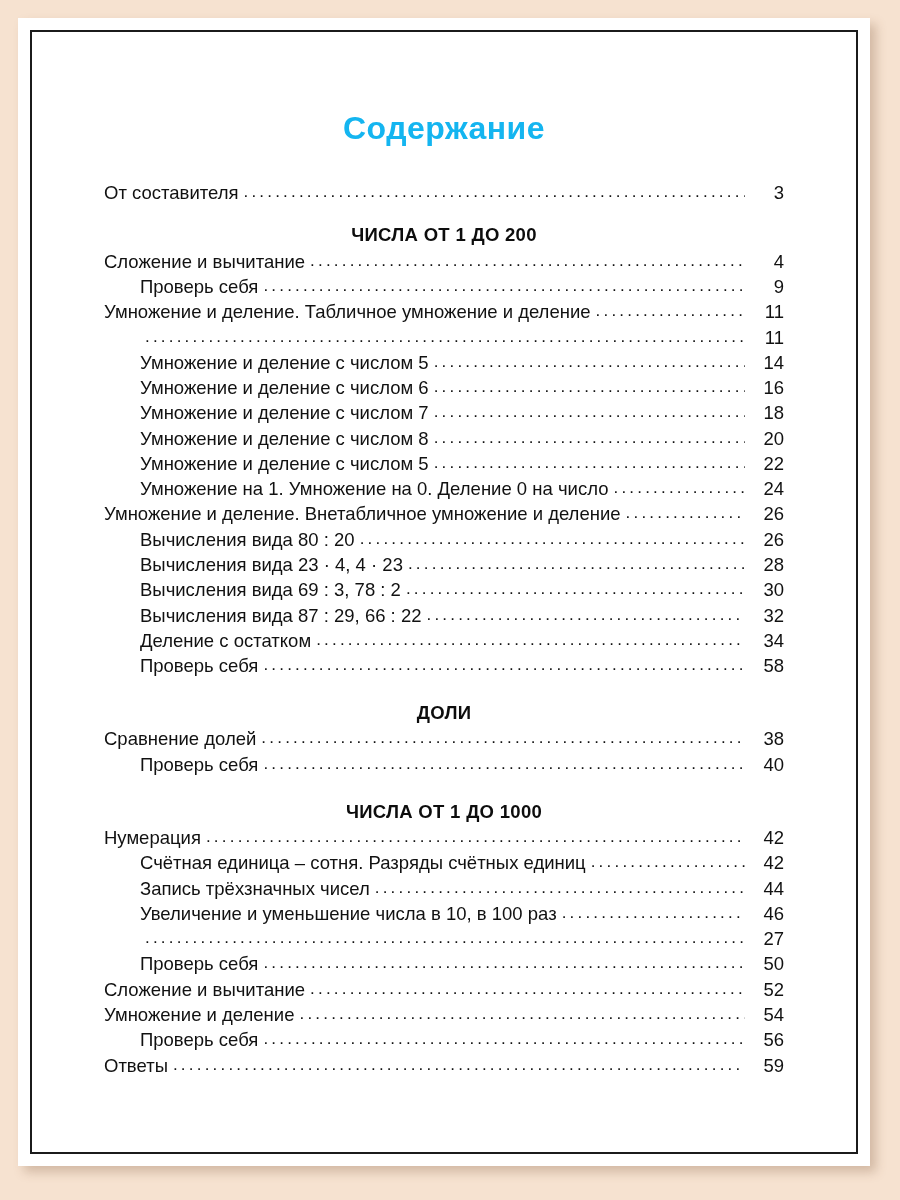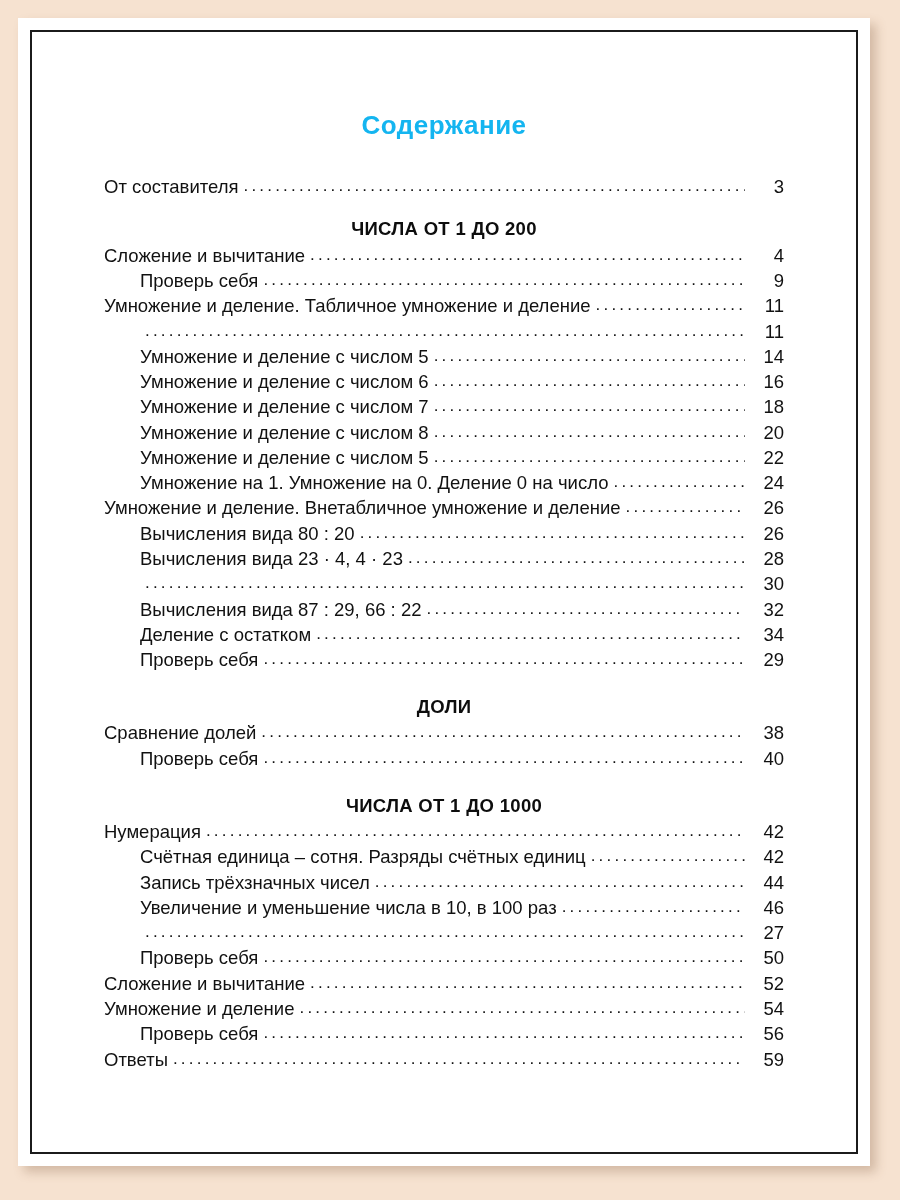--- a/index.html
+++ b/index.html
@@ -31,21 +31,21 @@
     border: 2px solid #1b1b1b;
   }
   .content {
     position: absolute;
     left: 86px;
     top: 92px;
     width: 680px;
   }
   .toc-title {
     color: #14b5f0;
-    font-size: 26px;
+    font-size: 32px;
     font-weight: bold;
     text-align: center;
     letter-spacing: 0.5px;
     margin: 0 0 34px 0;
   }
   .section-head {
     text-align: center;
     font-size: 18.5px;
     font-weight: bold;
     color: #0d0d0d;
@@ -159,37 +159,38 @@
           <span class="toc-label">Вычисления вида 80 : 20</span>
           <span class="toc-dots">........................................................................................................................</span>
           <span class="toc-page">26</span>
         </div>
         <div class="toc-row indent">
           <span class="toc-label">Вычисления вида 23 · 4, 4 · 23</span>
           <span class="toc-dots">........................................................................................................................</span>
           <span class="toc-page">28</span>
         </div>
         <div class="toc-row indent">
+          <span class="toc-label">Вычисления вида 69 : 3, 78 : 2</span>
           <span class="toc-dots">........................................................................................................................</span>
           <span class="toc-page">30</span>
         </div>
         <div class="toc-row indent">
           <span class="toc-label">Вычисления вида 87 : 29, 66 : 22</span>
           <span class="toc-dots">........................................................................................................................</span>
           <span class="toc-page">32</span>
         </div>
         <div class="toc-row indent">
           <span class="toc-label">Деление с остатком</span>
           <span class="toc-dots">........................................................................................................................</span>
           <span class="toc-page">34</span>
         </div>
         <div class="toc-row indent">
           <span class="toc-label">Проверь себя</span>
           <span class="toc-dots">........................................................................................................................</span>
-          <span class="toc-page">29</span>
+          <span class="toc-page">58</span>
         </div>
         <div class="spacer-sm"></div>
         <div class="spacer-xs"></div>
         <div class="section-head">ДОЛИ</div>
         <div class="toc-row">
           <span class="toc-label">Сравнение долей</span>
           <span class="toc-dots">........................................................................................................................</span>
           <span class="toc-page">38</span>
         </div>
         <div class="toc-row indent">

